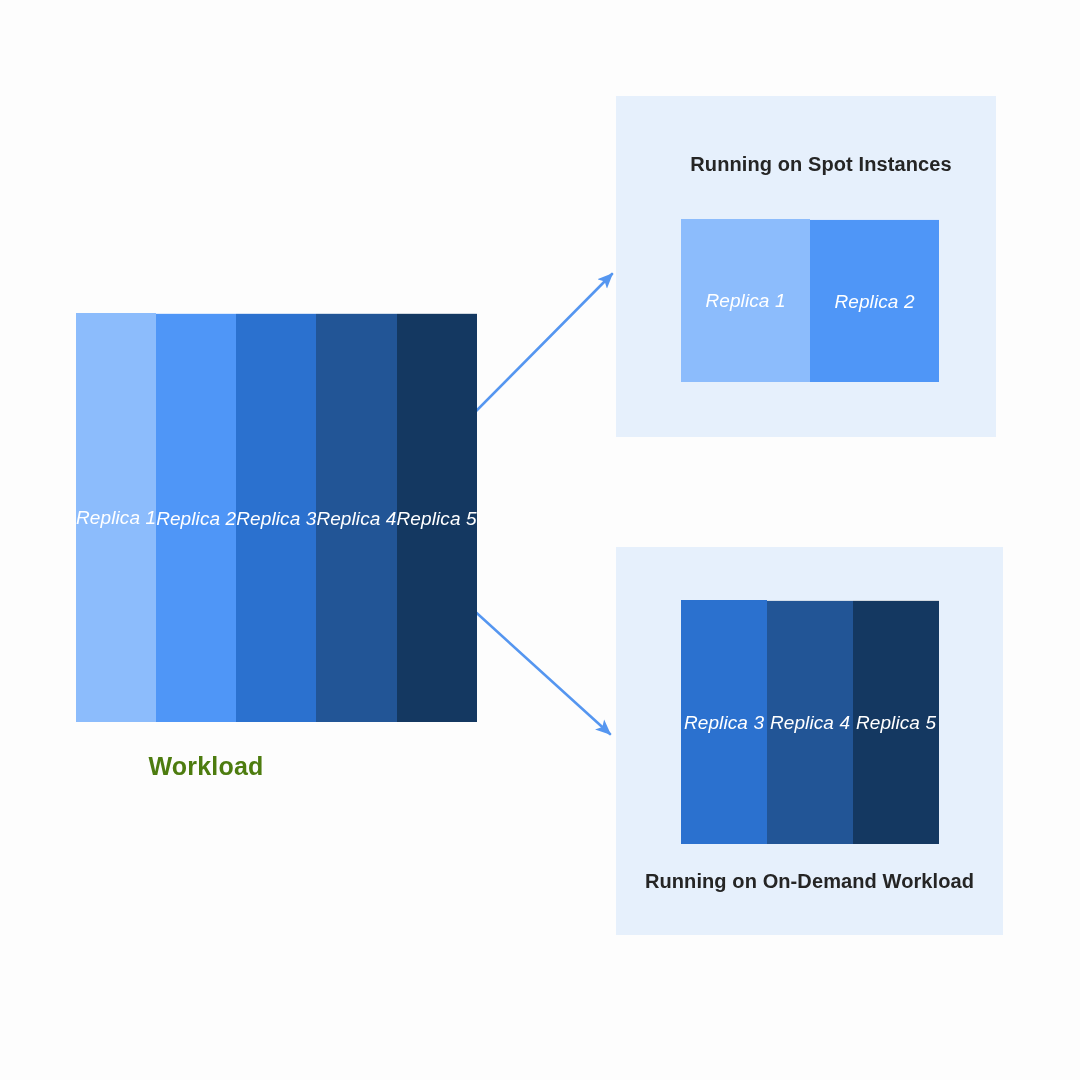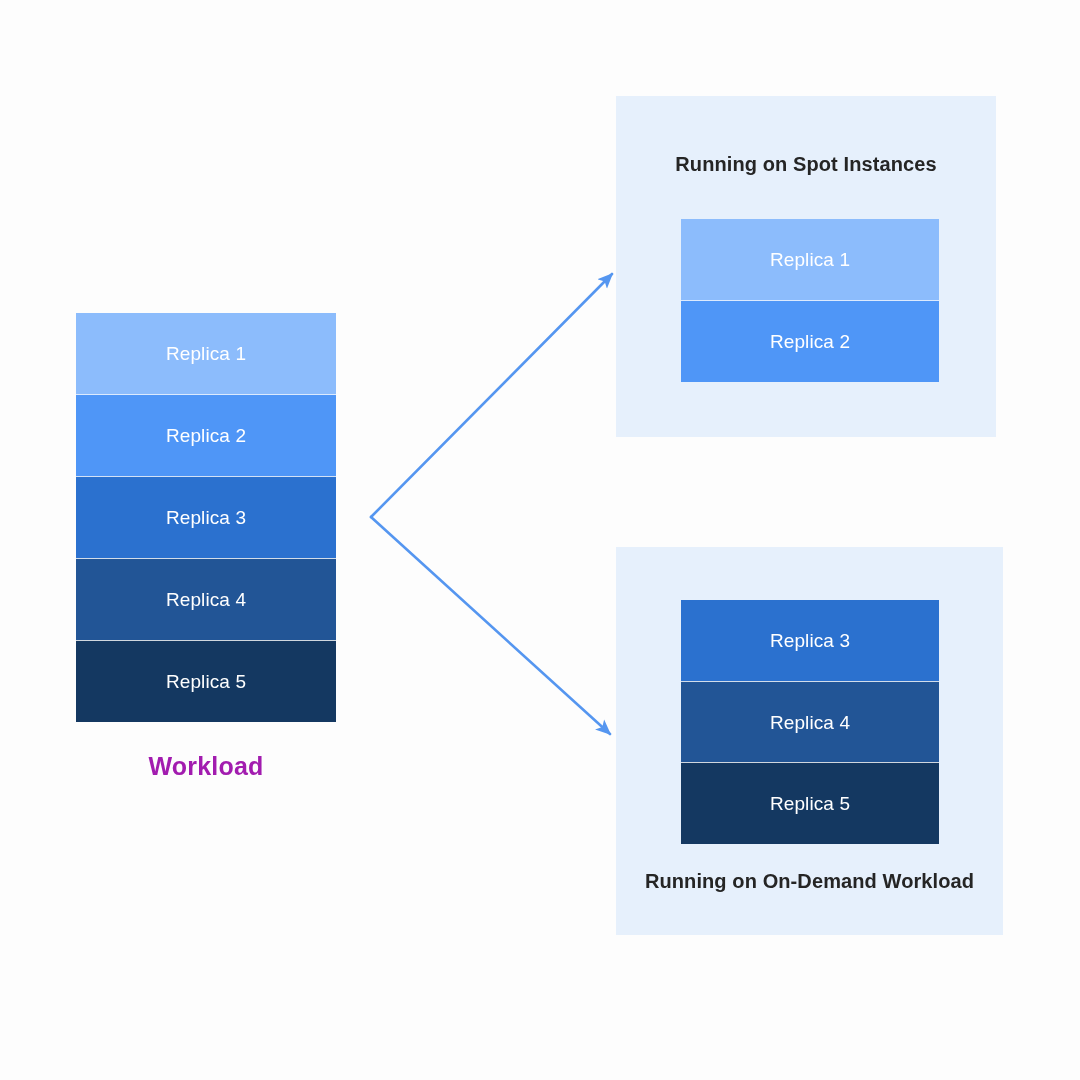--- a/index.html
+++ b/index.html
@@ -28,22 +28,23 @@
     top: 0;
     width: 1080px;
     height: 1080px;
     pointer-events: none;
   }
 
   
   .stack {
     position: absolute;
     display: flex;
-    flex-direction: column;
+    flex-direction: row;
     box-sizing: border-box;
+    font-style: italic;
   }
   .block {
     flex: 1 1 0;
     display: flex;
     align-items: center;
     justify-content: center;
     box-sizing: border-box;
     border-top: 1px solid rgba(255,255,255,0.80);
     color: #ffffff;
     font-size: 19px;
@@ -64,21 +65,21 @@
     height: 409px;
   }
   #workload-caption {
     position: absolute;
     left: 76px;
     top: 752px;
     width: 260px;
     text-align: center;
     font-size: 25px;
     font-weight: 700;
-    color: #a21caf;
+    color: #4d7c0f;
     letter-spacing: 0.2px;
   }
 
   
   .panel {
     position: absolute;
     box-sizing: border-box;
     background: #e6f0fc;
   }
   .panel-title {
@@ -94,20 +95,21 @@
   }
 
   #spot-panel {
     left: 616px;
     top: 96px;
     width: 380px;
     height: 341px;
   }
   #spot-panel-title {
     top: 57px;
+    padding-left: 15px;
   }
   #spot-stack {
     left: 681px;
     top: 219px;
     width: 258px;
     height: 163px;
   }
 
   #ondemand-panel {
     left: 616px;

